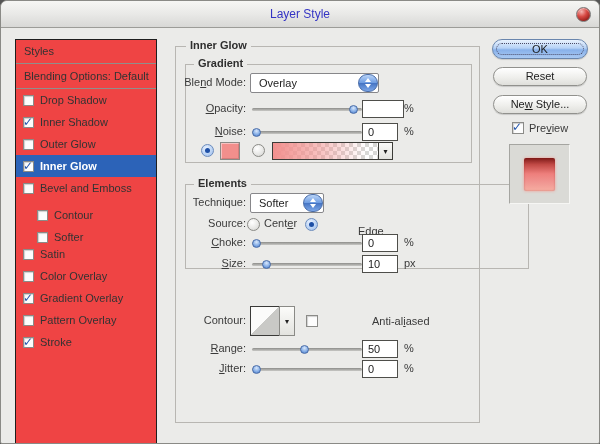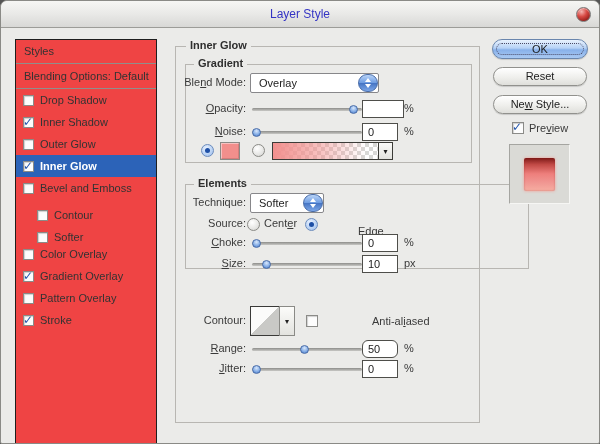--- a/index.html
+++ b/index.html
@@ -195,20 +195,24 @@
     <div class="sp-item indent">
       <span class="cb"></span>
       <span>Contour</span>
     </div>
     <div class="sp-item indent">
       <span class="cb"></span>
       <span>Softer</span>
     </div>
     <div class="sp-item">
       <span class="cb"></span>
+      <span>Satin</span>
+    </div>
+    <div class="sp-item">
+      <span class="cb"></span>
       <span>Color Overlay</span>
     </div>
     <div class="sp-item">
       <span class="cb checked"></span>
       <span>Gradient Overlay</span>
     </div>
     <div class="sp-item">
       <span class="cb"></span>
       <span>Pattern Overlay</span>
     </div>
@@ -293,21 +297,21 @@
   <span class="lbl" style="top:313px;">Contour:</span>
   <span class="contour-thumb"></span>
   <span class="contour-arrow">▾</span>
   <span class="cb abs" style="left:305px;top:314px;"></span>
   <span class="unit" style="left:323px;top:314px;margin-left:48px;"><span>Anti-al</span><u>i</u><span>ased</span></span>
 
   <span class="lbl" style="top:341px;"><u>R</u><span>ange:</span></span>
   <span class="slider" style="left:251px;top:344px;">
       <span class="thumb" style="left:47%;"></span>
     </span>
-  <input class="numbox" style="left: 361px; top: 339px; border-radius: 6px;" value="50">
+  <input class="numbox" style="left: 361px; top: 339px;" value="50">
   <span class="unit" style="left:403px;top:341px;">%</span>
 
   <span class="lbl" style="top:361px;"><u>J</u><span>itter:</span></span>
   <span class="slider" style="left:251px;top:364px;">
       <span class="thumb" style="left:4%;"></span>
     </span>
   <input class="numbox" style="left: 361px; top: 359px;" value="0">
   <span class="unit" style="left:403px;top:361px;">%</span>
 
   <div class="pill default" style="left:491px;top:38px;width:96px;height:20px;">OK</div>

